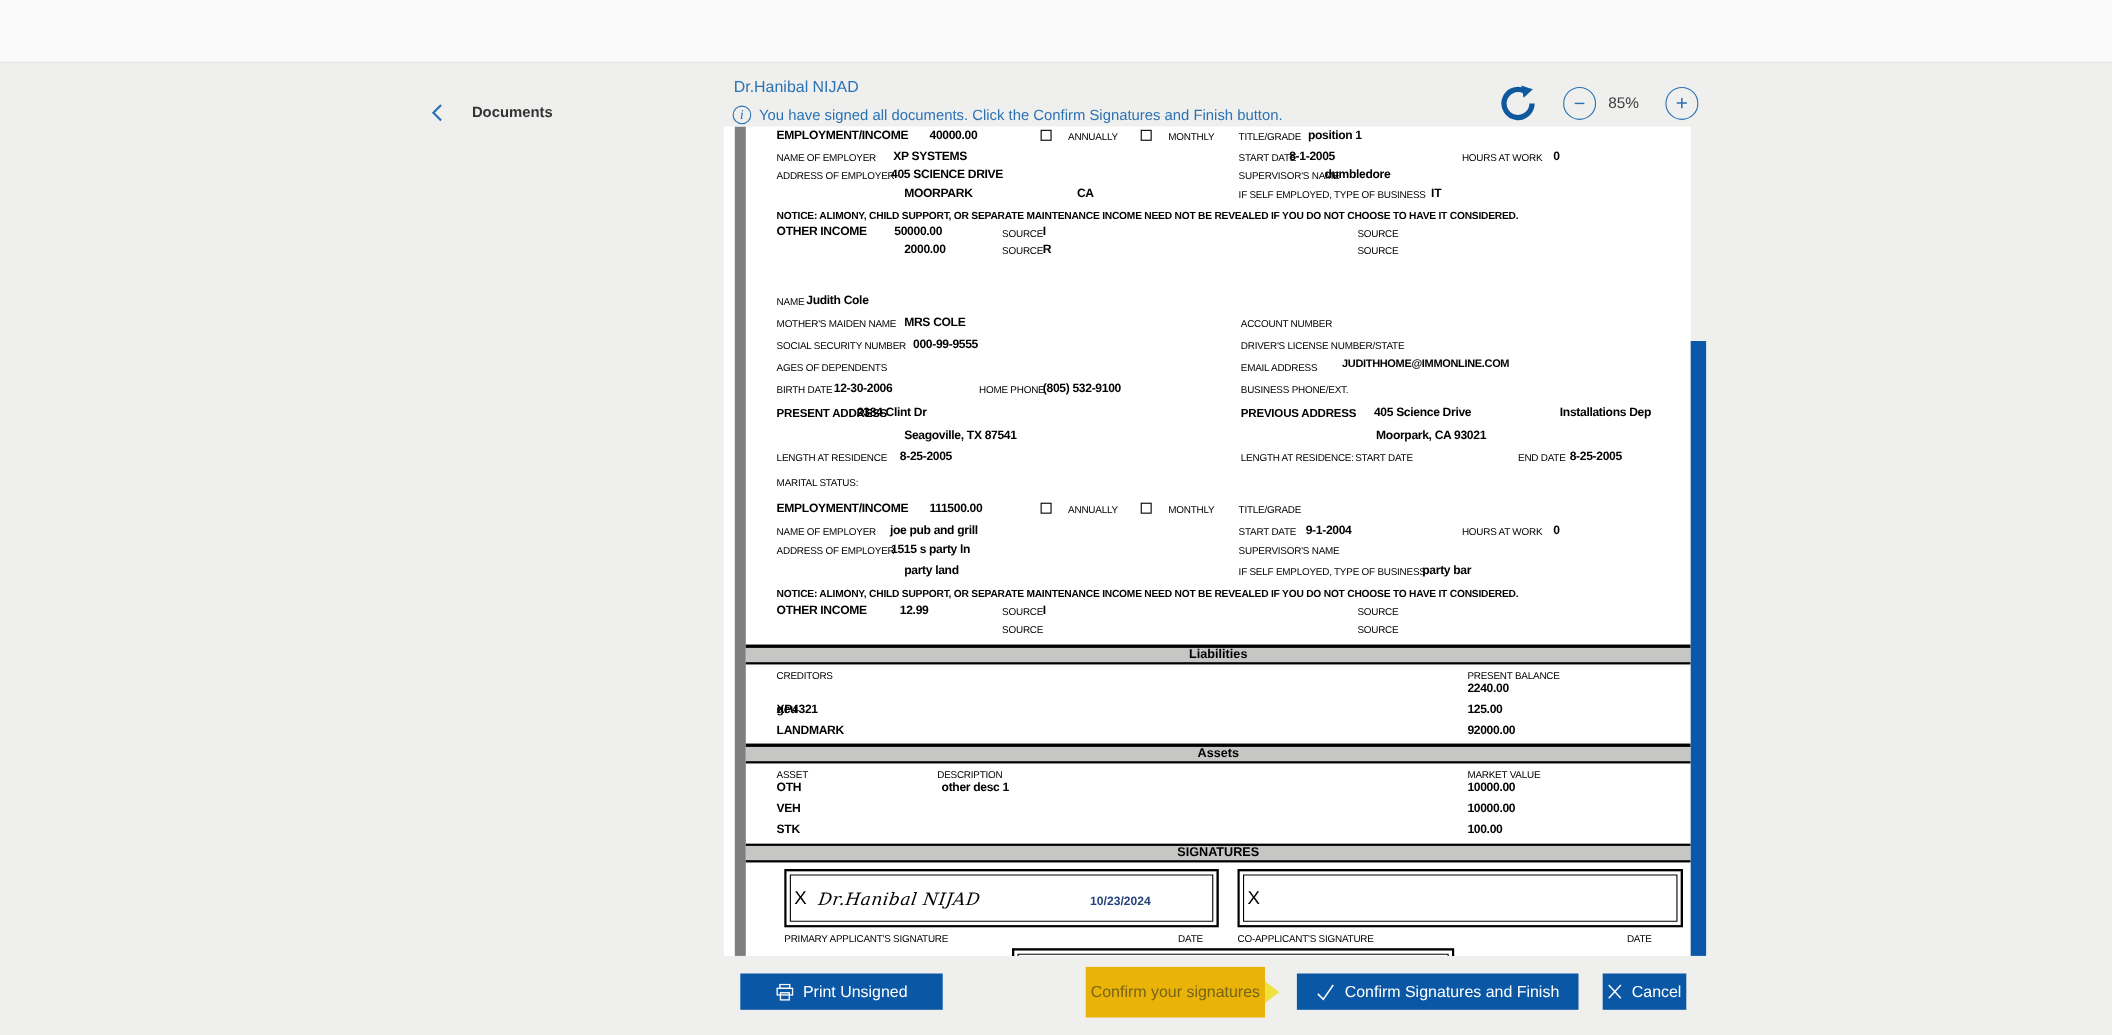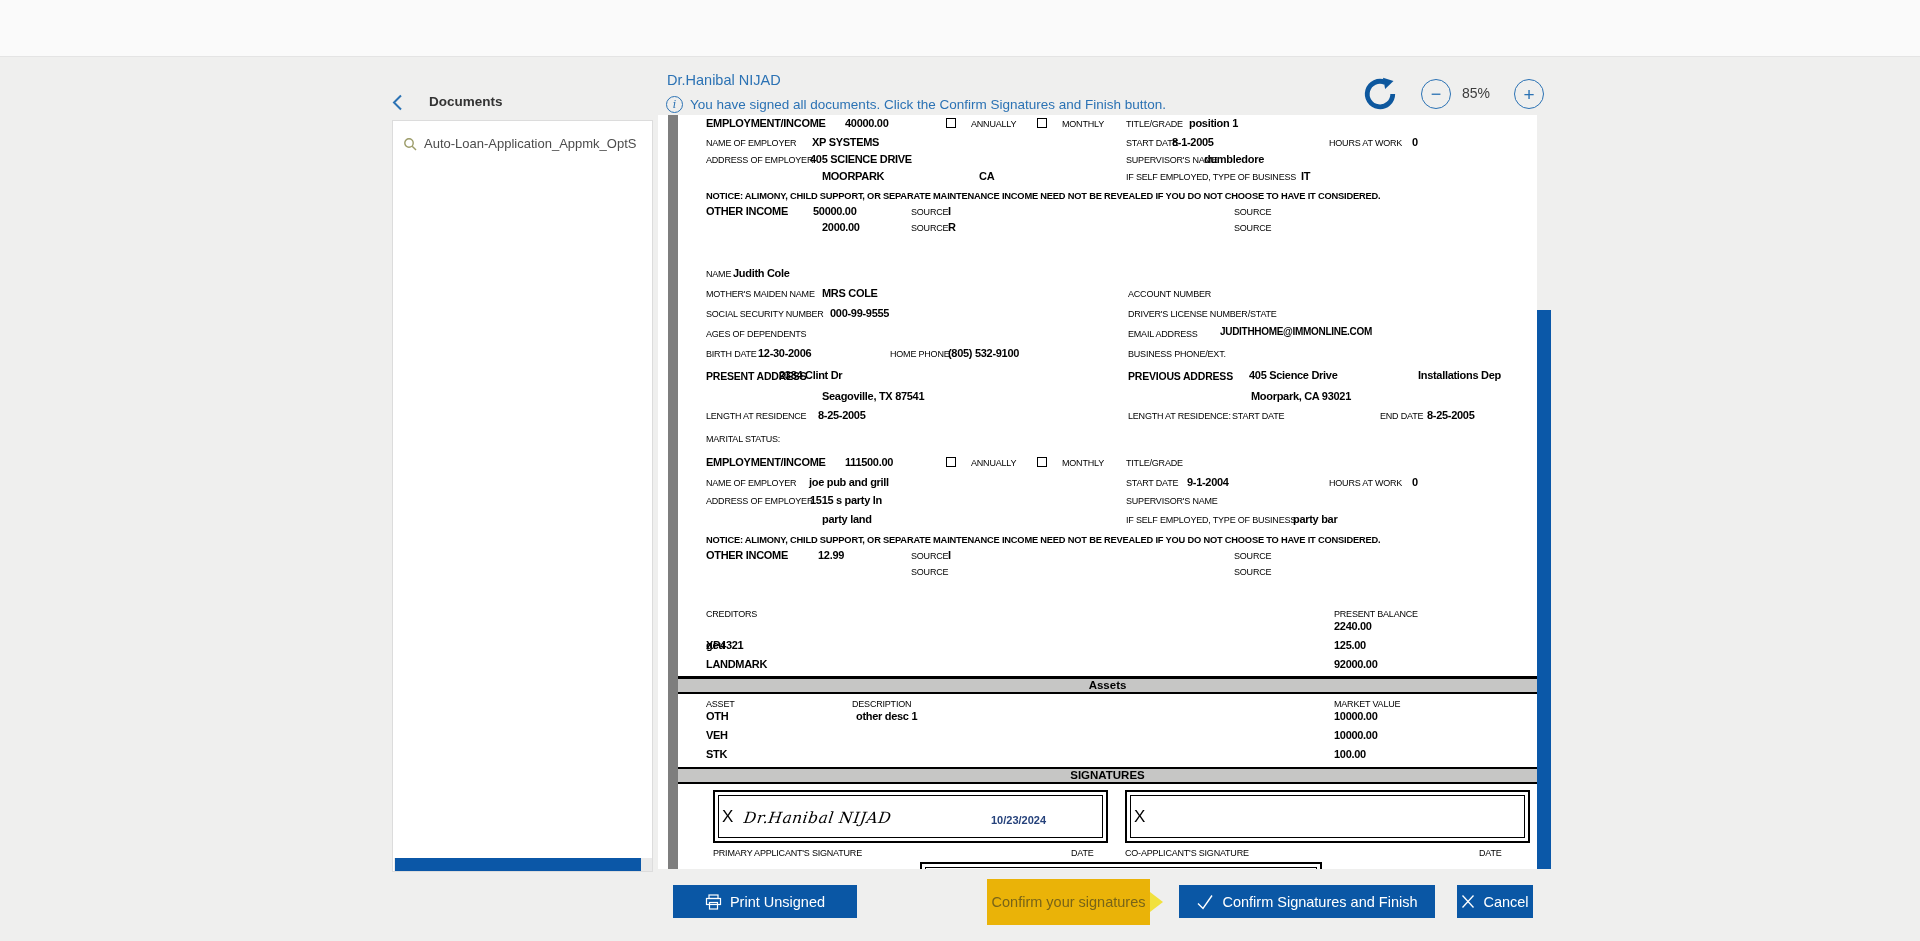--- a/index.html
+++ b/index.html
@@ -76,32 +76,20 @@
     <span style="font-size:19px; color:#2b72b4; line-height:1;">+</span>
   </div>
 
   <div class="side-header">
     <svg width="11" height="17" viewBox="0 0 11 17">
       <polyline points="9,1.5 2,8.5 9,15.5" fill="none" stroke="#2b72b4" stroke-width="2"></polyline>
     </svg>
     <span class="txt">Documents</span>
   </div>
 
-  <div class="side-panel">
-    <div class="doc-item">
-      <svg width="14" height="14" viewBox="0 0 14 14">
-        <circle cx="6" cy="6" r="4.2" fill="none" stroke="#9b9b68" stroke-width="1.4"></circle>
-        <line x1="9.2" y1="9.2" x2="13" y2="13" stroke="#9b9b68" stroke-width="1.4"></line>
-      </svg>
-      <span>Auto-Loan-Application_Appmk_OptS</span>
-    </div>
-    <div class="hscroll-track">
-      <div class="hscroll-thumb"></div>
-    </div>
-  </div>
 
   <div class="doc-page">
     <div class="page-edge"></div>
 
     <span class="v" style="left:48px;top:2px;">EMPLOYMENT/INCOME</span>
     <span class="v" style="left:187px;top:2px;">40000.00</span>
     <span class="cb" style="left:288px;top:3px;"></span>
     <span class="l" style="left:313px;top:4px;">ANNUALLY</span>
     <span class="cb" style="left:379px;top:3px;"></span>
     <span class="l" style="left:404px;top:4px;">MONTHLY</span>
@@ -199,20 +187,21 @@
     <span class="notice" style="left:48px;top:420px;">NOTICE: ALIMONY, CHILD SUPPORT, OR SEPARATE MAINTENANCE INCOME NEED NOT BE REVEALED IF YOU DO NOT CHOOSE TO HAVE IT CONSIDERED.</span>
 
     <span class="v" style="left:48px;top:434px;">OTHER INCOME</span>
     <span class="v" style="left:160px;top:434px;">12.99</span>
     <span class="l" style="left:253px;top:436px;">SOURCE</span>
     <span class="v" style="left:290px;top:434px;">I</span>
     <span class="l" style="left:576px;top:436px;">SOURCE</span>
     <span class="l" style="left:253px;top:452px;">SOURCE</span>
     <span class="l" style="left:576px;top:452px;">SOURCE</span>
 
+    <div class="secbar thick" style="top:471px;">Liabilities</div>
     <span class="l" style="left:48px;top:494px;">CREDITORS</span>
     <span class="l" style="left:676px;top:494px;">PRESENT BALANCE</span>
     <span class="v" style="left:48px;top:524px;">XP4321</span>
     <span class="v" style="left:676px;top:505px;">2240.00</span>
     <span class="v" style="left:48px;top:524px;">gcu</span>
     <span class="v" style="left:676px;top:524px;">125.00</span>
     <span class="v" style="left:48px;top:543px;">LANDMARK</span>
     <span class="v" style="left:676px;top:543px;">92000.00</span>
 
     <div class="secbar thick" style="top:561px;">Assets</div>

